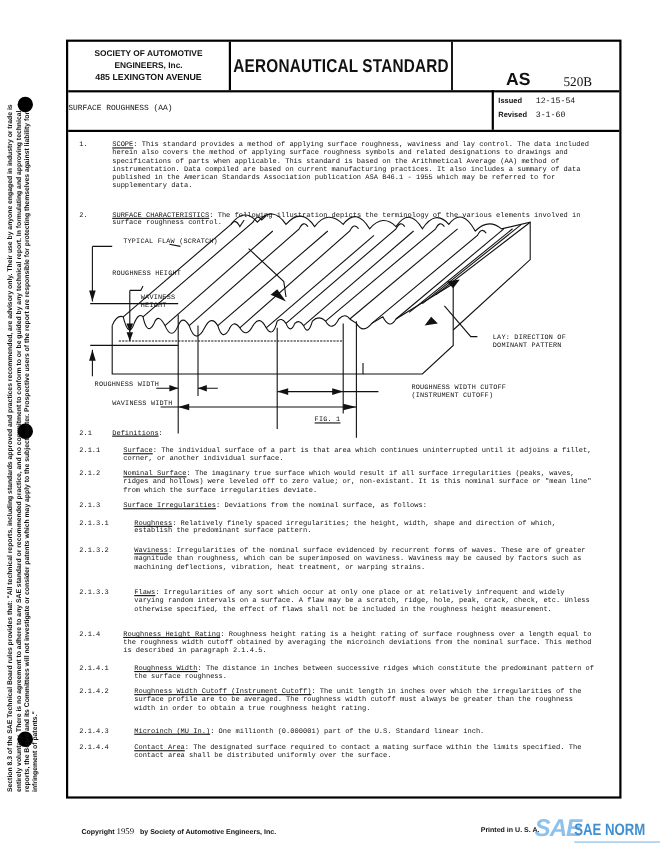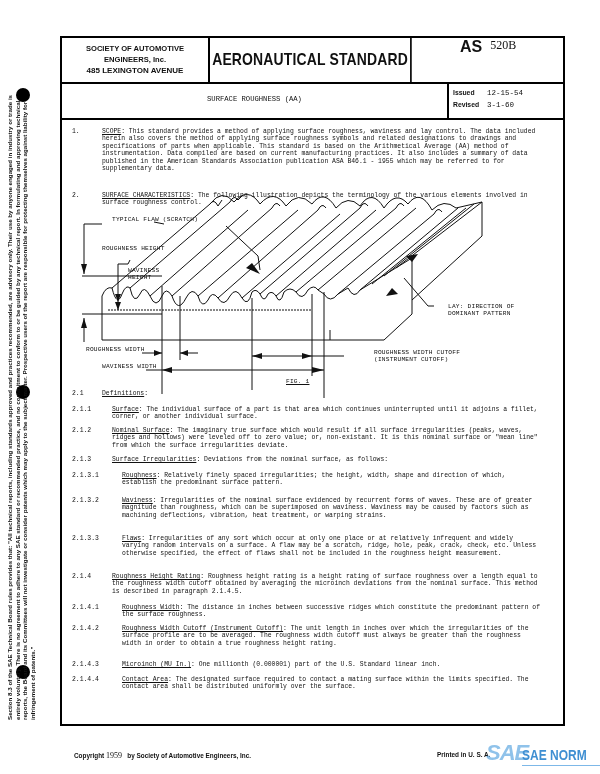--- a/index.html
+++ b/index.html
@@ -5,24 +5,24 @@
   html, body { margin:0; padding:0; background:#ffffff; }
   body { width:600px; height:774px; position:relative; overflow:hidden; color:#111; font-family:"Liberation Mono", monospace; }
   .hole { position:absolute; width:14px; height:14px; border-radius:50%; background:#000; left:16px; }
   .side-text { position:absolute; left:6px; top:80px; width:40px; height:640px; }
   .side-text .inner { position:absolute; left:0; top:0; width:640px; height:40px; transform-origin:0 0; transform:translate(0,640px) rotate(-90deg); font-family:"Liberation Sans", sans-serif; font-size:6.2px; font-weight:bold; line-height:7.6px; color:#111; }
   .page { position:absolute; left:60px; top:36px; width:505px; height:690px; border:2px solid #000; box-sizing:border-box; }
   .hdr { position:absolute; left:0; top:0; width:100%; height:44px; border-bottom:2px solid #000; display:flex; }
   .hdr .org { width:148px; border-right:2px solid #000; text-align:center; font-family:"Liberation Sans", sans-serif; font-weight:bold; font-size:8px; line-height:11px; padding-top:5px; box-sizing:border-box; }
   .hdr .org .l1 { font-size:7.6px; }
   .hdr .title { width:200px; border-right:2px solid #000; font-family:"Liberation Sans", sans-serif; font-weight:bold; font-size:17px; letter-spacing:0.2px; display:flex; align-items:center; justify-content:center; transform:scaleX(0.82); transform-origin:left center; width:244px; }
-  .hdr .docno { flex:1; font-family:"Liberation Sans", sans-serif; font-weight:bold; font-size:16px; display:flex; align-items:flex-start; padding-left:4px; }
+  .hdr .docno { flex:1; font-family:"Liberation Sans", sans-serif; font-weight:bold; font-size:16px; display:flex; align-items:flex-end; padding-left:4px;gap:22px; }
   .hdr .docno .num { font-family:"Liberation Serif", serif; font-weight:normal; font-size:12px; margin-left:8px; }
   .sub { position:absolute; left:0; top:44px; width:100%; height:36px; border-bottom:2px solid #000; display:flex; }
-  .sub .subj { width:387px; border-right:2px solid #000; text-align:center; font-size:7.2px; padding-top:13px; box-sizing:border-box; }
+  .sub .subj { width:387px; border-right:2px solid #000; font-size:7.2px; padding-top:13px; box-sizing:border-box; }
   .sub .dates { flex:1; font-size:7.5px; padding:5px 4px; line-height:11px; }
   .sub .dates b { font-family:"Liberation Sans", sans-serif; font-size:6.8px; display:inline-block; width:34px; }
   .body { position:absolute; left:0; top:80px; width:100%; font-size:6.4px; line-height:7.4px; }
   .para { position:absolute; left:10px; width:470px; }
   .para .num { position:absolute; left:0; top:0; }
   .para .txt { margin-left:var(--ind, 30px); }
   .u { text-decoration:underline; }
   .fig { position:absolute; left:0; top:0; }
   .figlabel { position:absolute; font-size:6.2px; letter-spacing:0.2px; white-space:nowrap; }
   .footer { position:absolute; top:751px; font-family:"Liberation Sans", sans-serif; font-size:6.4px; font-weight:bold; }

